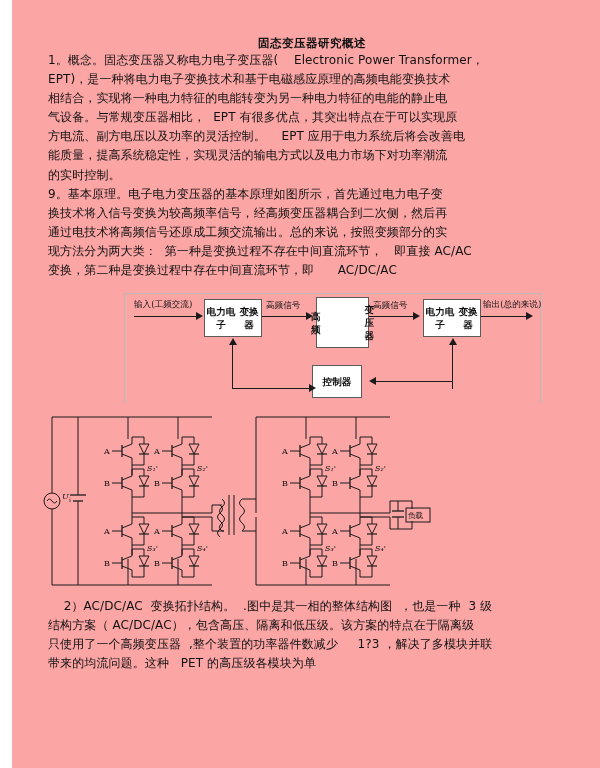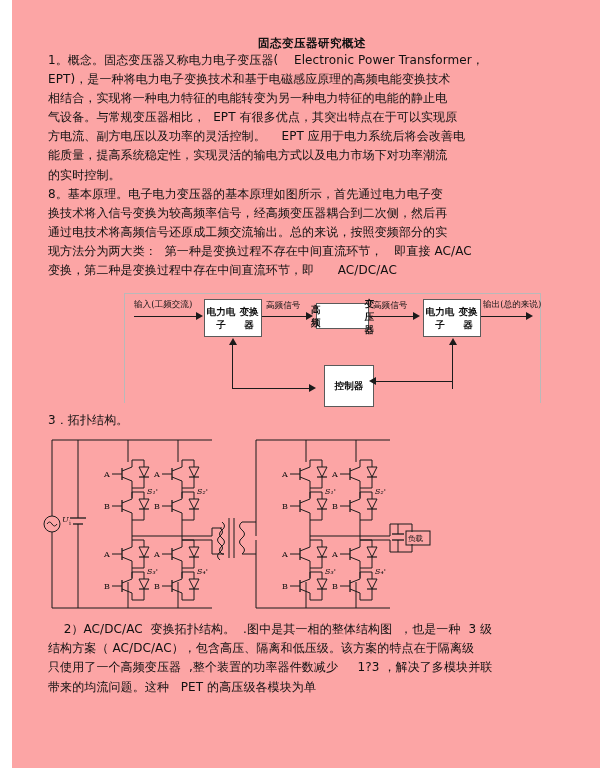--- a/index.html
+++ b/index.html
@@ -133,21 +133,21 @@
   <h1 class="doc-title">固态变压器研究概述</h1>
 
   <div class="body-text">
     <p class="para">1。概念。固态变压器又称电力电子变压器(    Electronic Power Transformer，
 EPT)，是一种将电力电子变换技术和基于电磁感应原理的高频电能变换技术
 相结合，实现将一种电力特征的电能转变为另一种电力特征的电能的静止电
 气设备。与常规变压器相比，  EPT 有很多优点，其突出特点在于可以实现原
 方电流、副方电压以及功率的灵活控制。    EPT 应用于电力系统后将会改善电
 能质量，提高系统稳定性，实现灵活的输电方式以及电力市场下对功率潮流
 的实时控制。</p>
-    <p class="para">8。基本原理。电子电力变压器的基本原理如图所示，首先通过电力电子变
+    <p class="para">9。基本原理。电子电力变压器的基本原理如图所示，首先通过电力电子变
 换技术将入信号变换为较高频率信号，经高频变压器耦合到二次侧，然后再
 通过电技术将高频信号还原成工频交流输出。总的来说，按照变频部分的实
 现方法分为两大类：  第一种是变换过程不存在中间直流环节，   即直接 AC/AC
 变换，第二种是变换过程中存在中间直流环节，即      AC/DC/AC</p>
   </div>
 
   <div class="fig1-wrap">
     <div class="fig1-frame"></div>
 
     <div class="sig-lbl" style="left:118px; top:10px;">输入(工频交流)</div>
@@ -156,56 +156,55 @@
 
     <div class="blk" style="left:188px; top:10px; width:58px; height:38px;">
       <span>电力电子</span>
       <span>变换器</span>
     </div>
 
     <div class="sig-lbl" style="left:250px; top:11px;">高频信号</div>
     <div class="wire h" style="left:246px; top:27px; width:47px;"></div>
     <div class="arrow-r" style="left:290px; top:23px;"></div>
 
-    <div class="blk" style="left:300px; top:14px; width:53px; height:26px;gap:44px;">
+    <div class="blk" style="left:300px; top:8px; width:53px; height:51px;gap:44px;">
       <span>高频</span>
       <span>变压器</span>
     </div>
 
     <div class="sig-lbl" style="left:357px; top:11px;">高频信号</div>
     <div class="wire h" style="left:353px; top:27px; width:47px;"></div>
     <div class="arrow-r" style="left:397px; top:23px;"></div>
 
     <div class="blk" style="left:407px; top:10px; width:58px; height:38px;">
       <span>电力电子</span>
       <span>变换器</span>
     </div>
 
     <div class="sig-lbl" style="left:467px; top:10px;">输出(总的来说)</div>
     <div class="wire h" style="left:465px; top:27px; width:48px;"></div>
     <div class="arrow-r" style="left:510px; top:23px;"></div>
 
-    <div class="blk" style="left:308px; top:76px; width:50px; height:42px;font-family:Liberation Mono, monospace;">
+    <div class="blk" style="left:296px; top:76px; width:50px; height:33px;">
       <span>控制</span>
       <span>器</span>
     </div>
 
     <div class="wire v" style="left:216px; top:55px; height:45px;"></div>
     <div class="arrow-u" style="left:213px; top:49px;"></div>
     <div class="wire h" style="left:216px; top:99px; width:78px;"></div>
     <div class="arrow-r" style="left:293px; top:95px;"></div>
 
     <div class="wire v" style="left:436px; top:55px; height:45px;"></div>
     <div class="arrow-u" style="left:433px; top:49px;"></div>
     <div class="wire h" style="left:360px; top:92px; width:76px;"></div>
     <div class="arrow-l" style="left:353px; top:88px;"></div>
   </div>
 
   <div class="body-text">
-    <p class="para">3．拓扑结构。</p>
   </div>
 
   <div class="fig2-wrap">
     <svg class="fig2-svg" width="600" height="182" viewBox="0 0 600 182">
       <defs>
         <g id="swcell">
 
           <line x1="0" y1="8" x2="10" y2="8" stroke="#1b1b1b" stroke-width="1"></line>
           <line x1="10" y1="2" x2="10" y2="14" stroke="#1b1b1b" stroke-width="1.3"></line>
           <line x1="10" y1="5" x2="20" y2="1" stroke="#1b1b1b" stroke-width="1"></line>

